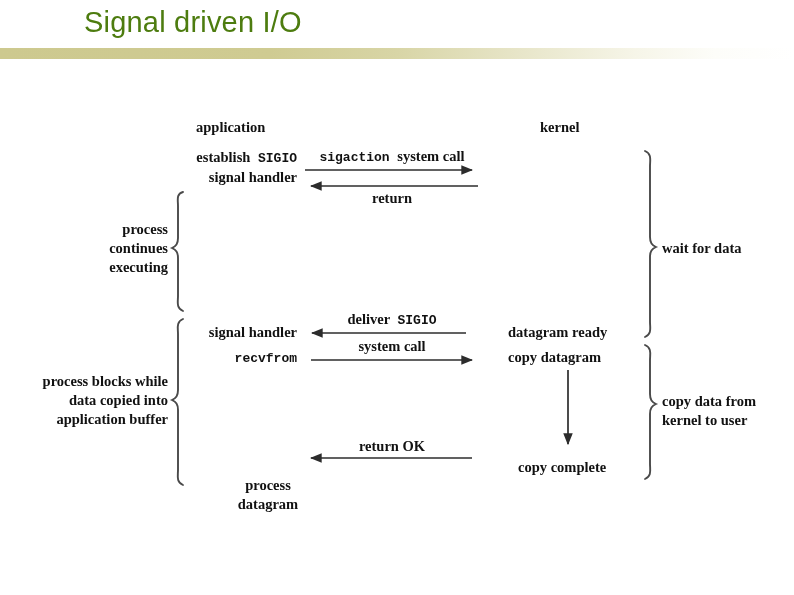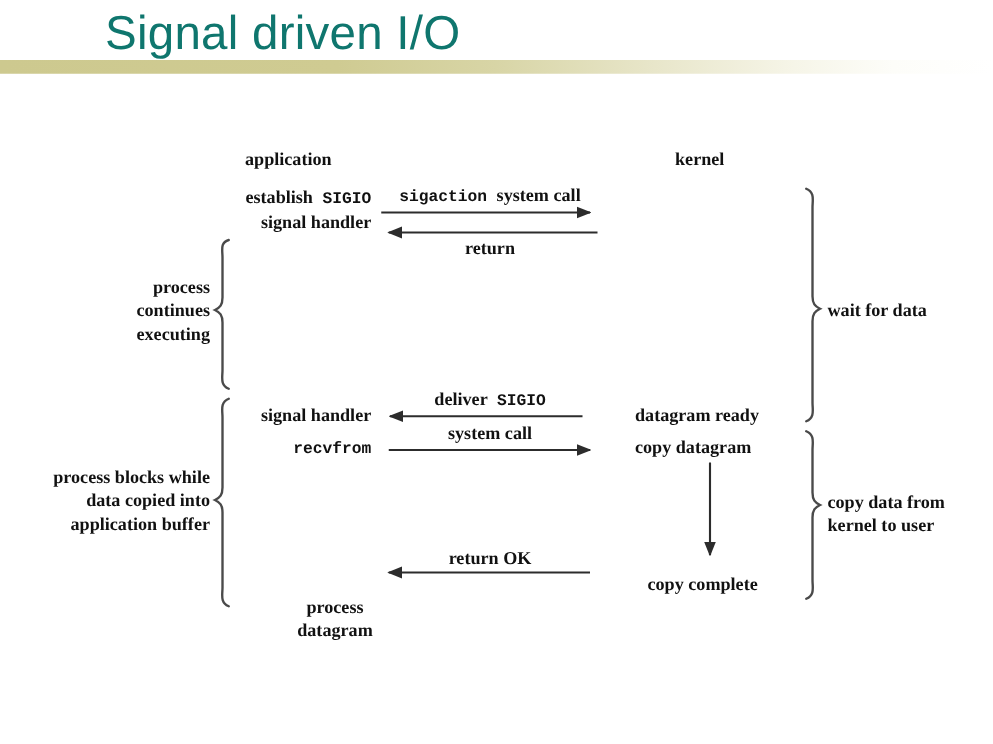--- a/index.html
+++ b/index.html
@@ -14,23 +14,23 @@
     overflow: hidden;
     font-family: "Liberation Sans", sans-serif;
   }
 
   
   #slide-title {
     position: absolute;
     left: 84px;
     top: 6px;
     font-family: "Liberation Sans", sans-serif;
-    font-size: 38px;
+    font-size: 29px;
     font-weight: 400;
-    color: #0f766e;
+    color: #4d7c0f;
     letter-spacing: 0.2px;
     white-space: nowrap;
   }
 
   
   #title-divider {
     position: absolute;
     left: 0px;
     top: 48px;
     width: 794px;

